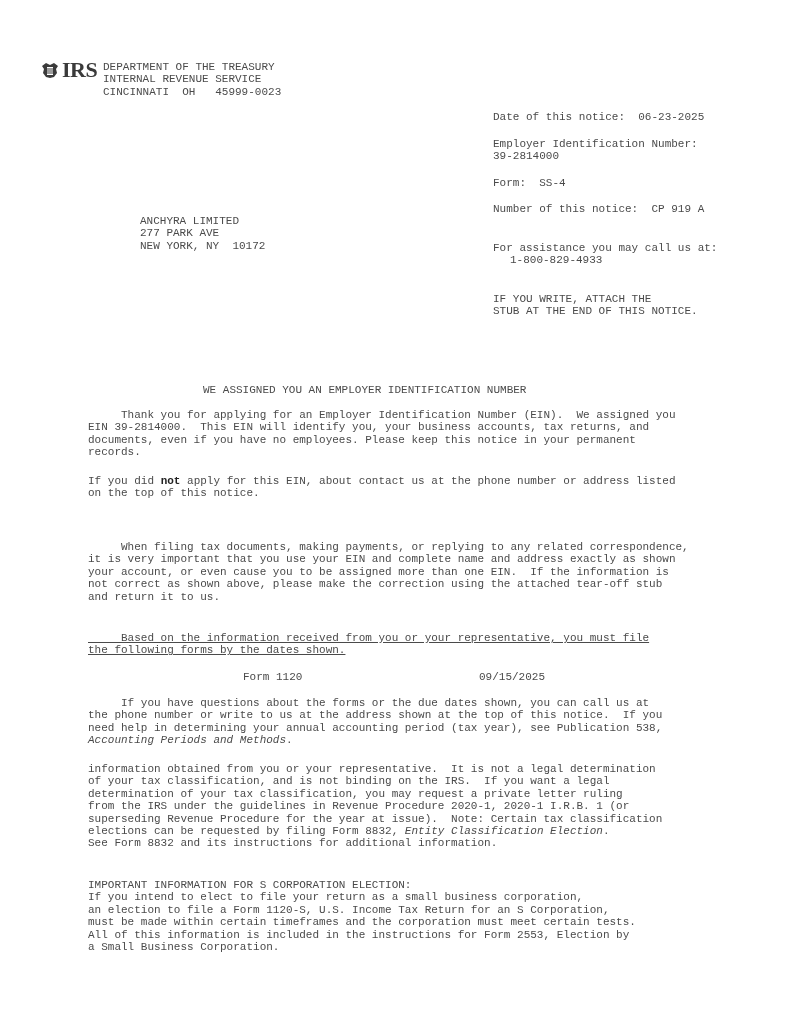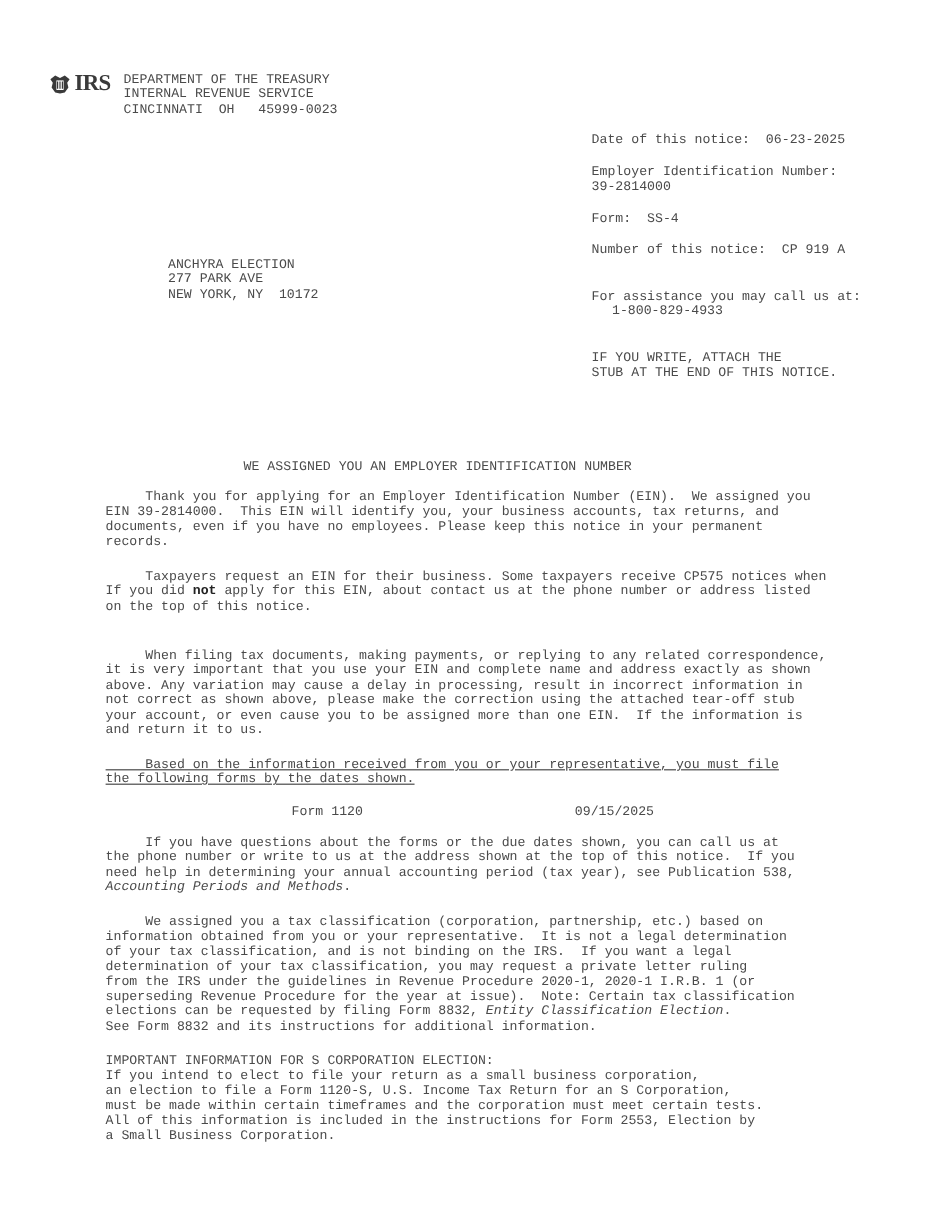--- a/index.html
+++ b/index.html
@@ -9,21 +9,21 @@
     font-size: 11px;
     line-height: 12.4px;
     color: #4a4a4a;
     white-space: pre;
   }
   .abs { position: absolute; }
   .logo { position: absolute; left: 40px; top: 60px; display: flex; align-items: center; }
   .eagle { width: 20px; height: 20px; display: inline-block; }
   .irs-text {
     font-family: "Liberation Serif", "DejaVu Serif", serif;
-    font-size: 19px; font-weight: bold; color: #3a3a3a; letter-spacing: -0.5px;
+    font-size: 22px; font-weight: bold; color: #3a3a3a; letter-spacing: -0.5px;
     margin-left: 2px; line-height: 20px;
   }
   .hdr-addr { left: 103px; top: 61px; }
   .para { position: absolute; left: 88px; width: 690px; white-space: normal; }
   .para .line { display: block; white-space: pre; }
   b.bold { font-weight: bold; color: #222; }
   i { font-style: italic; }
 </style>
 </head>
 <body>
@@ -45,63 +45,60 @@
 <div class="abs mono" style="left:493px; top:111px;">Date of this notice:  06-23-2025</div>
 <div class="abs mono" style="left:493px; top:138px;">Employer Identification Number:</div>
 <div class="abs mono" style="left:493px; top:150px;">39-2814000</div>
 <div class="abs mono" style="left:493px; top:177px;">Form:  SS-4</div>
 <div class="abs mono" style="left:493px; top:203px;">Number of this notice:  CP 919 A</div>
 <div class="abs mono" style="left:493px; top:242px;">For assistance you may call us at:</div>
 <div class="abs mono" style="left:510px; top:254px;text-align:right;">1-800-829-4933</div>
 <div class="abs mono" style="left:493px; top:293px;">IF YOU WRITE, ATTACH THE</div>
 <div class="abs mono" style="left:493px; top:305px;">STUB AT THE END OF THIS NOTICE.</div>
 
-<div class="abs mono" style="left:140px; top:215px;"><span style="display:block">ANCHYRA ELECTION</span><span style="display:block">277 PARK AVE</span><span style="display:block">NEW YORK, NY  10172</span></div>
+<div class="abs mono" style="left:140px; top:215px;"><span style="display:block">ANCHYRA LIMITED</span><span style="display:block">277 PARK AVE</span><span style="display:block">NEW YORK, NY  10172</span></div>
 
 <div class="abs mono" style="left:203px; top:384px;">WE ASSIGNED YOU AN EMPLOYER IDENTIFICATION NUMBER</div>
 
 <div class="para mono" style="top:409px;">
   <span class="line">     Thank you for applying for an Employer Identification Number (EIN).  We assigned you</span>
   <span class="line">EIN 39-2814000.  This EIN will identify you, your business accounts, tax returns, and</span>
   <span class="line">documents, even if you have no employees. Please keep this notice in your permanent</span>
   <span class="line">records.</span>
 </div>
 
 <div class="para mono" style="top:475px;">
-  <span class="line">     Taxpayers request an EIN for their business. Some taxpayers receive CP575 notices when</span>
   <span class="line"><span>If you did </span><b class="bold">not</b><span> apply for this EIN, about contact us at the phone number or address listed</span></span>
   <span class="line">on the top of this notice.</span>
 </div>
 
 <div class="para mono" style="top:541px;">
   <span class="line">     When filing tax documents, making payments, or replying to any related correspondence,</span>
   <span class="line">it is very important that you use your EIN and complete name and address exactly as shown</span>
-  <span class="line">above. Any variation may cause a delay in processing, result in incorrect information in</span>
+  <span class="line">your account, or even cause you to be assigned more than one EIN.  If the information is</span>
   <span class="line">not correct as shown above, please make the correction using the attached tear-off stub</span>
-  <span class="line">your account, or even cause you to be assigned more than one EIN.  If the information is</span>
   <span class="line">and return it to us.</span>
 </div>
 
 <div class="para mono" style="top:632px;text-decoration:underline;">
   <span class="line">     Based on the information received from you or your representative, you must file</span>
   <span class="line">the following forms by the dates shown.</span>
 </div>
 
 <div class="abs mono" style="left:243px; top:671px;">Form 1120</div>
 <div class="abs mono" style="left:479px; top:671px;">09/15/2025</div>
 
 <div class="para mono" style="top:697px;">
   <span class="line">     If you have questions about the forms or the due dates shown, you can call us at</span>
   <span class="line">the phone number or write to us at the address shown at the top of this notice.  If you</span>
   <span class="line">need help in determining your annual accounting period (tax year), see Publication 538,</span>
   <span class="line"><i>Accounting Periods and Methods</i><span>.</span></span>
 </div>
 
 <div class="para mono" style="top:763px;">
-  <span class="line">     We assigned you a tax classification (corporation, partnership, etc.) based on</span>
   <span class="line">information obtained from you or your representative.  It is not a legal determination</span>
   <span class="line">of your tax classification, and is not binding on the IRS.  If you want a legal</span>
   <span class="line">determination of your tax classification, you may request a private letter ruling</span>
   <span class="line">from the IRS under the guidelines in Revenue Procedure 2020-1, 2020-1 I.R.B. 1 (or</span>
   <span class="line">superseding Revenue Procedure for the year at issue).  Note: Certain tax classification</span>
   <span class="line"><span>elections can be requested by filing Form 8832, </span><i>Entity Classification Election</i><span>.</span></span>
   <span class="line">See Form 8832 and its instructions for additional information.</span>
 </div>
 
 <div class="para mono" style="top:879px;">

